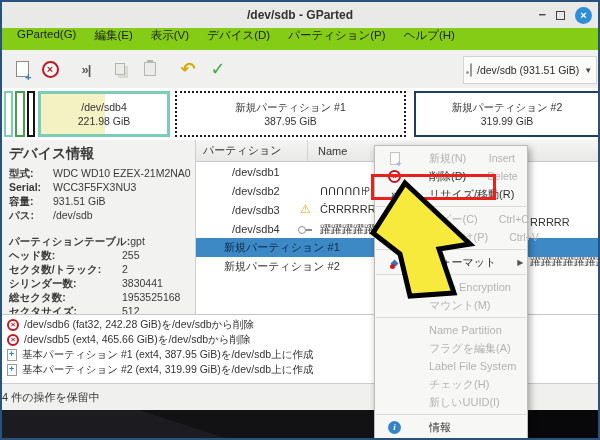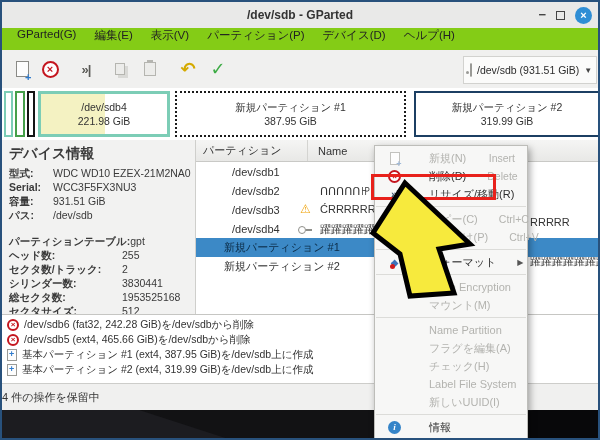--- a/index.html
+++ b/index.html
@@ -128,22 +128,22 @@
       <span class="wc-min">−</span>
       <span class="wc-max"></span>
       <span class="wc-close">×</span>
     </div>
   </div>
 
   <div class="menubar">
     <span>GParted(G)</span>
     <span>編集(E)</span>
     <span>表示(V)</span>
+    <span>デバイス(D)</span>
     <span>パーティション(P)</span>
-    <span>デバイス(D)</span>
     <span>ヘルプ(H)</span>
   </div>
 
   <div class="toolbar">
     <div class="tbi" style="left:8px">
         <span class="pg"></span>
       </div>
     <div class="tbi" style="left:36px">
         <span class="circ-del">×</span>
       </div>
@@ -351,25 +351,25 @@
     <div class="mi dis">
       <span class="ic"></span>
         <span>Name Partition</span>
     </div>
     <div class="mi dis">
       <span class="ic"></span>
         <span>フラグを編集(A)</span>
     </div>
     <div class="mi dis">
       <span class="ic"></span>
+        <span>Label File System</span>
+    </div>
+    <div class="mi dis">
+      <span class="ic"></span>
         <span>チェック(H)</span>
-    </div>
-    <div class="mi dis">
-      <span class="ic"></span>
-        <span>Label File System</span>
     </div>
     <div class="mi dis">
       <span class="ic"></span>
         <span>新しいUUID(I)</span>
     </div>
     <div class="msep"></div>
     <div class="mi">
       <span class="ic">
           <span class="minfo">i</span>
         </span>

